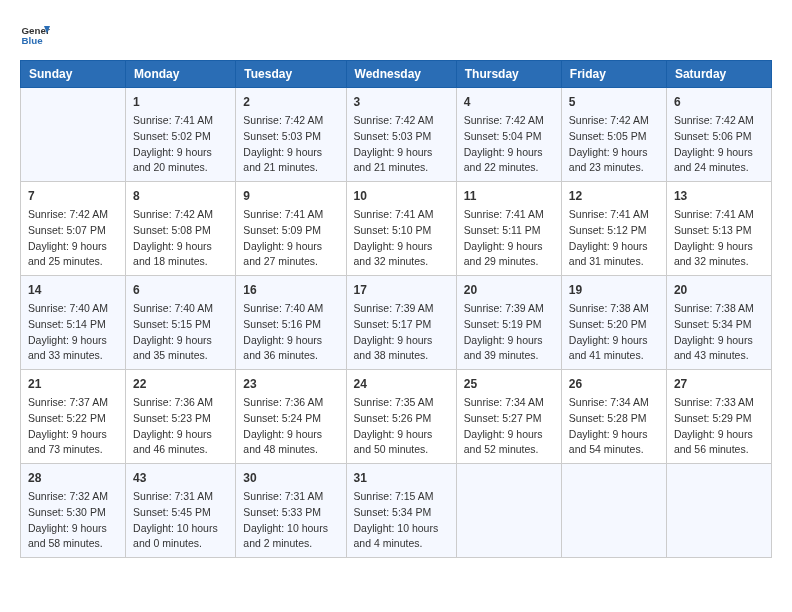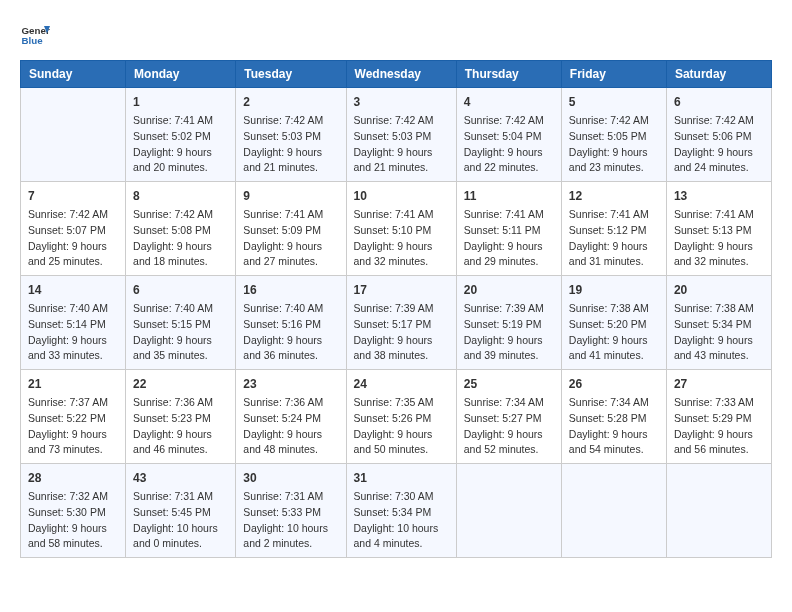--- a/index.html
+++ b/index.html
@@ -327,21 +327,21 @@
         </td>
         <td>
           <span class="day-num">30</span>
           <div class="day-info">Sunrise: 7:31 AM</div>
           <div class="day-info">Sunset: 5:33 PM</div>
           <div class="day-info">Daylight: 10 hours</div>
           <div class="day-info">and 2 minutes.</div>
         </td>
         <td>
           <span class="day-num">31</span>
-          <div class="day-info">Sunrise: 7:30 AM</div>
+          <div class="day-info">Sunrise: 7:15 AM</div>
           <div class="day-info">Sunset: 5:34 PM</div>
           <div class="day-info">Daylight: 10 hours</div>
           <div class="day-info">and 4 minutes.</div>
         </td>
         <td class="empty-cell"></td>
         <td class="empty-cell"></td>
         <td class="empty-cell"></td>
       </tr>
     </tbody>
 </table>

